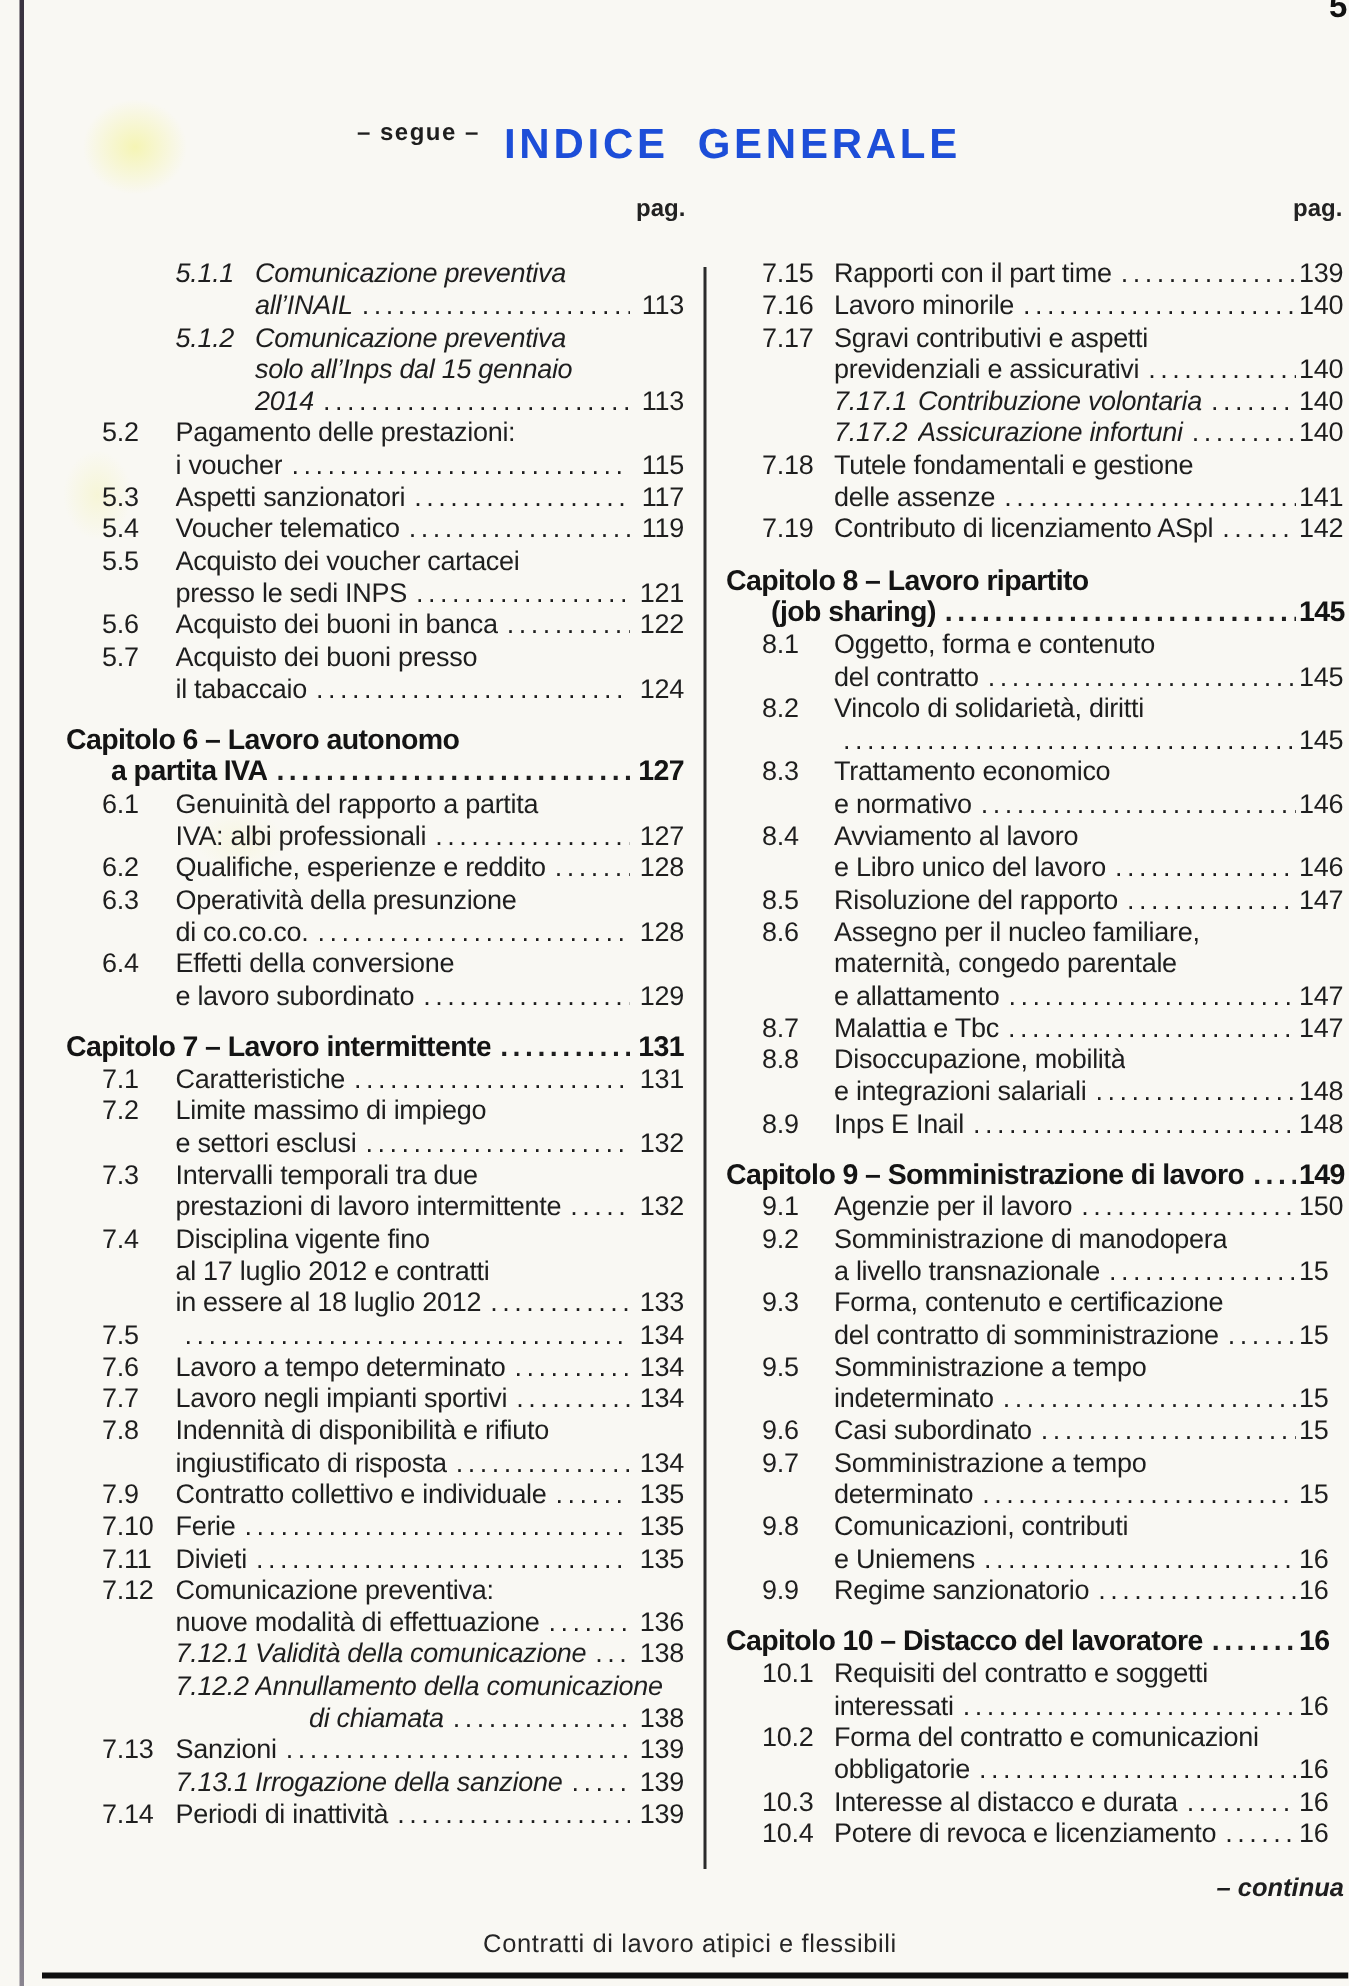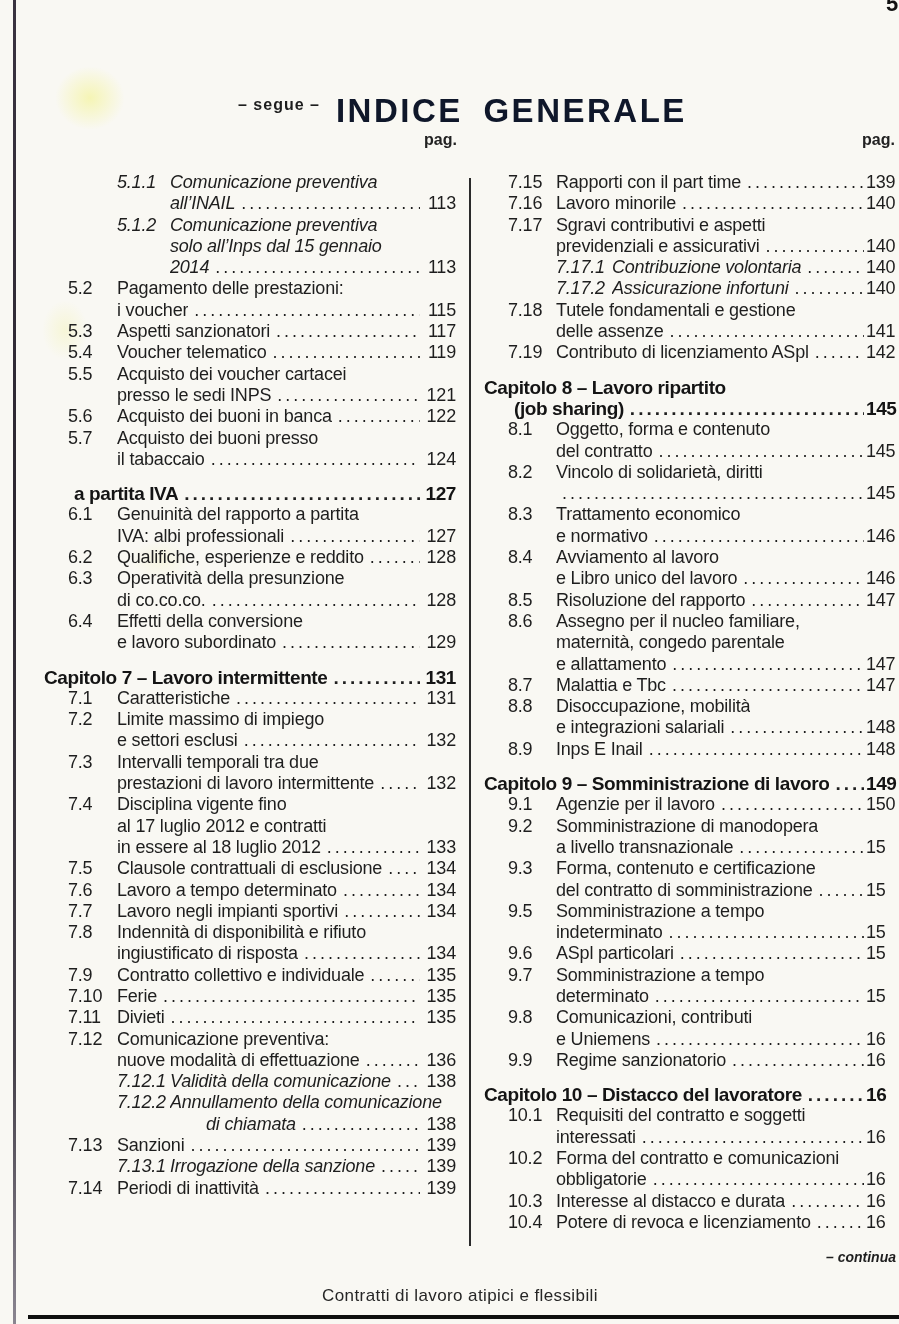--- a/index.html
+++ b/index.html
@@ -16,23 +16,23 @@
   .smudge{position:absolute;border-radius:50%;pointer-events:none;}
   .smudge.s1{left:55px;top:66px;width:70px;height:64px;
     background:radial-gradient(ellipse at center,rgba(242,242,130,.55),rgba(242,242,130,0) 70%);}
   .smudge.s2{left:42px;top:300px;width:46px;height:60px;
     background:radial-gradient(ellipse at center,rgba(240,240,150,.30),rgba(240,240,150,0) 70%);}
   .smudge.s3{left:130px;top:540px;width:60px;height:40px;
     background:radial-gradient(ellipse at center,rgba(238,238,160,.22),rgba(238,238,160,0) 70%);}
   .corner-num{position:absolute;left:886px;top:-9px;font-weight:bold;font-size:22px;color:#111;}
 
   
-  .header-row{position:absolute;left:238px;top:80px;display:flex;align-items:center;gap:16px;white-space:nowrap;}
+  .header-row{position:absolute;left:238px;top:80px;display:flex;align-items:flex-start;gap:16px;white-space:nowrap;}
   .segue{font-weight:bold;font-size:16px;letter-spacing:1px;}
-  .main-title{font-weight:bold;font-size:33px;letter-spacing:2.5px;word-spacing:9px;color:#0f172a;margin-top:12px;}
+  .main-title{font-weight:bold;font-size:28px;letter-spacing:2.5px;word-spacing:9px;color:#1d4ed8;}
   .pag-label{position:absolute;top:131px;font-weight:bold;font-size:16px;color:#222;}
   .pag-left{left:424px;}
   .pag-right{left:862px;}
 
   
   .col{position:absolute;top:172px;font-size:18px;letter-spacing:-0.2px;line-height:21.3px;}
   .col-left{left:44px;width:412px;}
   .col-right{left:484px;width:426px;}
   .divider{position:absolute;left:469px;top:178px;width:2px;height:1068px;background:#2b2b2b;}
 
@@ -61,21 +61,21 @@
   .col-right .sub{padding-left:72px;}
   .col-right .sub .num{width:56px;}
   .col-right .page{width:44px;text-align:left;}
 
   .sub{font-style:italic;}
   .chapter{font-weight:bold;font-size:19px;letter-spacing:-0.4px;margin-top:13px;color:#141414;}
   .chapter .line.cont{padding-left:30px;}
   .line.ind1{padding-left:89px !important;}
 
   
-  .continua{position:absolute;right:3px;top:1249px;font-weight:bold;font-style:italic;font-size:14px;}
+  .continua{position:absolute;right:3px;top:1249px;font-weight:bold;font-style:italic;font-size:17px;}
   .footer-title{position:absolute;left:30px;width:860px;top:1286px;text-align:center;font-size:17px;letter-spacing:.4px;color:#262626;}
 </style>
 </head>
 <body>
 
 <div class="scan-left-line"></div>
 <div class="scan-bottom-line"></div>
 <div class="smudge s1"></div>
 <div class="smudge s2"></div>
 <div class="smudge s3"></div>
@@ -165,20 +165,23 @@
         <span class="num">5.7</span>
         <span class="txt">Acquisto dei buoni presso</span>
       </div>
       <div class="line cont">
         <span class="txt">il tabaccaio</span>
         <span class="dots"></span>
         <span class="page">124</span>
       </div>
     </div>
     <div class="entry chapter">
+      <div class="line">
+        <span class="txt">Capitolo 6 – Lavoro autonomo</span>
+      </div>
       <div class="line cont">
         <span class="txt">a partita IVA</span>
         <span class="dots"></span>
         <span class="page">127</span>
       </div>
     </div>
     <div class="entry item">
       <div class="line">
         <span class="num">6.1</span>
         <span class="txt">Genuinità del rapporto a partita</span>
@@ -266,21 +269,20 @@
       </div>
       <div class="line cont">
         <span class="txt">in essere al 18 luglio 2012</span>
         <span class="dots"></span>
         <span class="page">133</span>
       </div>
     </div>
     <div class="entry item">
       <div class="line">
         <span class="num">7.5</span>
-        <span class="txt">Clausole contrattuali di esclusione</span>
         <span class="dots"></span>
         <span class="page">134</span>
       </div>
     </div>
     <div class="entry item">
       <div class="line">
         <span class="num">7.6</span>
         <span class="txt">Lavoro a tempo determinato</span>
         <span class="dots"></span>
         <span class="page">134</span>
@@ -594,21 +596,21 @@
       </div>
       <div class="line cont">
         <span class="txt">indeterminato</span>
         <span class="dots"></span>
         <span class="page">15</span>
       </div>
     </div>
     <div class="entry item">
       <div class="line">
         <span class="num">9.6</span>
-        <span class="txt">ASpl particolari</span>
+        <span class="txt">Casi subordinato</span>
         <span class="dots"></span>
         <span class="page">15</span>
       </div>
     </div>
     <div class="entry item">
       <div class="line">
         <span class="num">9.7</span>
         <span class="txt">Somministrazione a tempo</span>
       </div>
       <div class="line cont">

